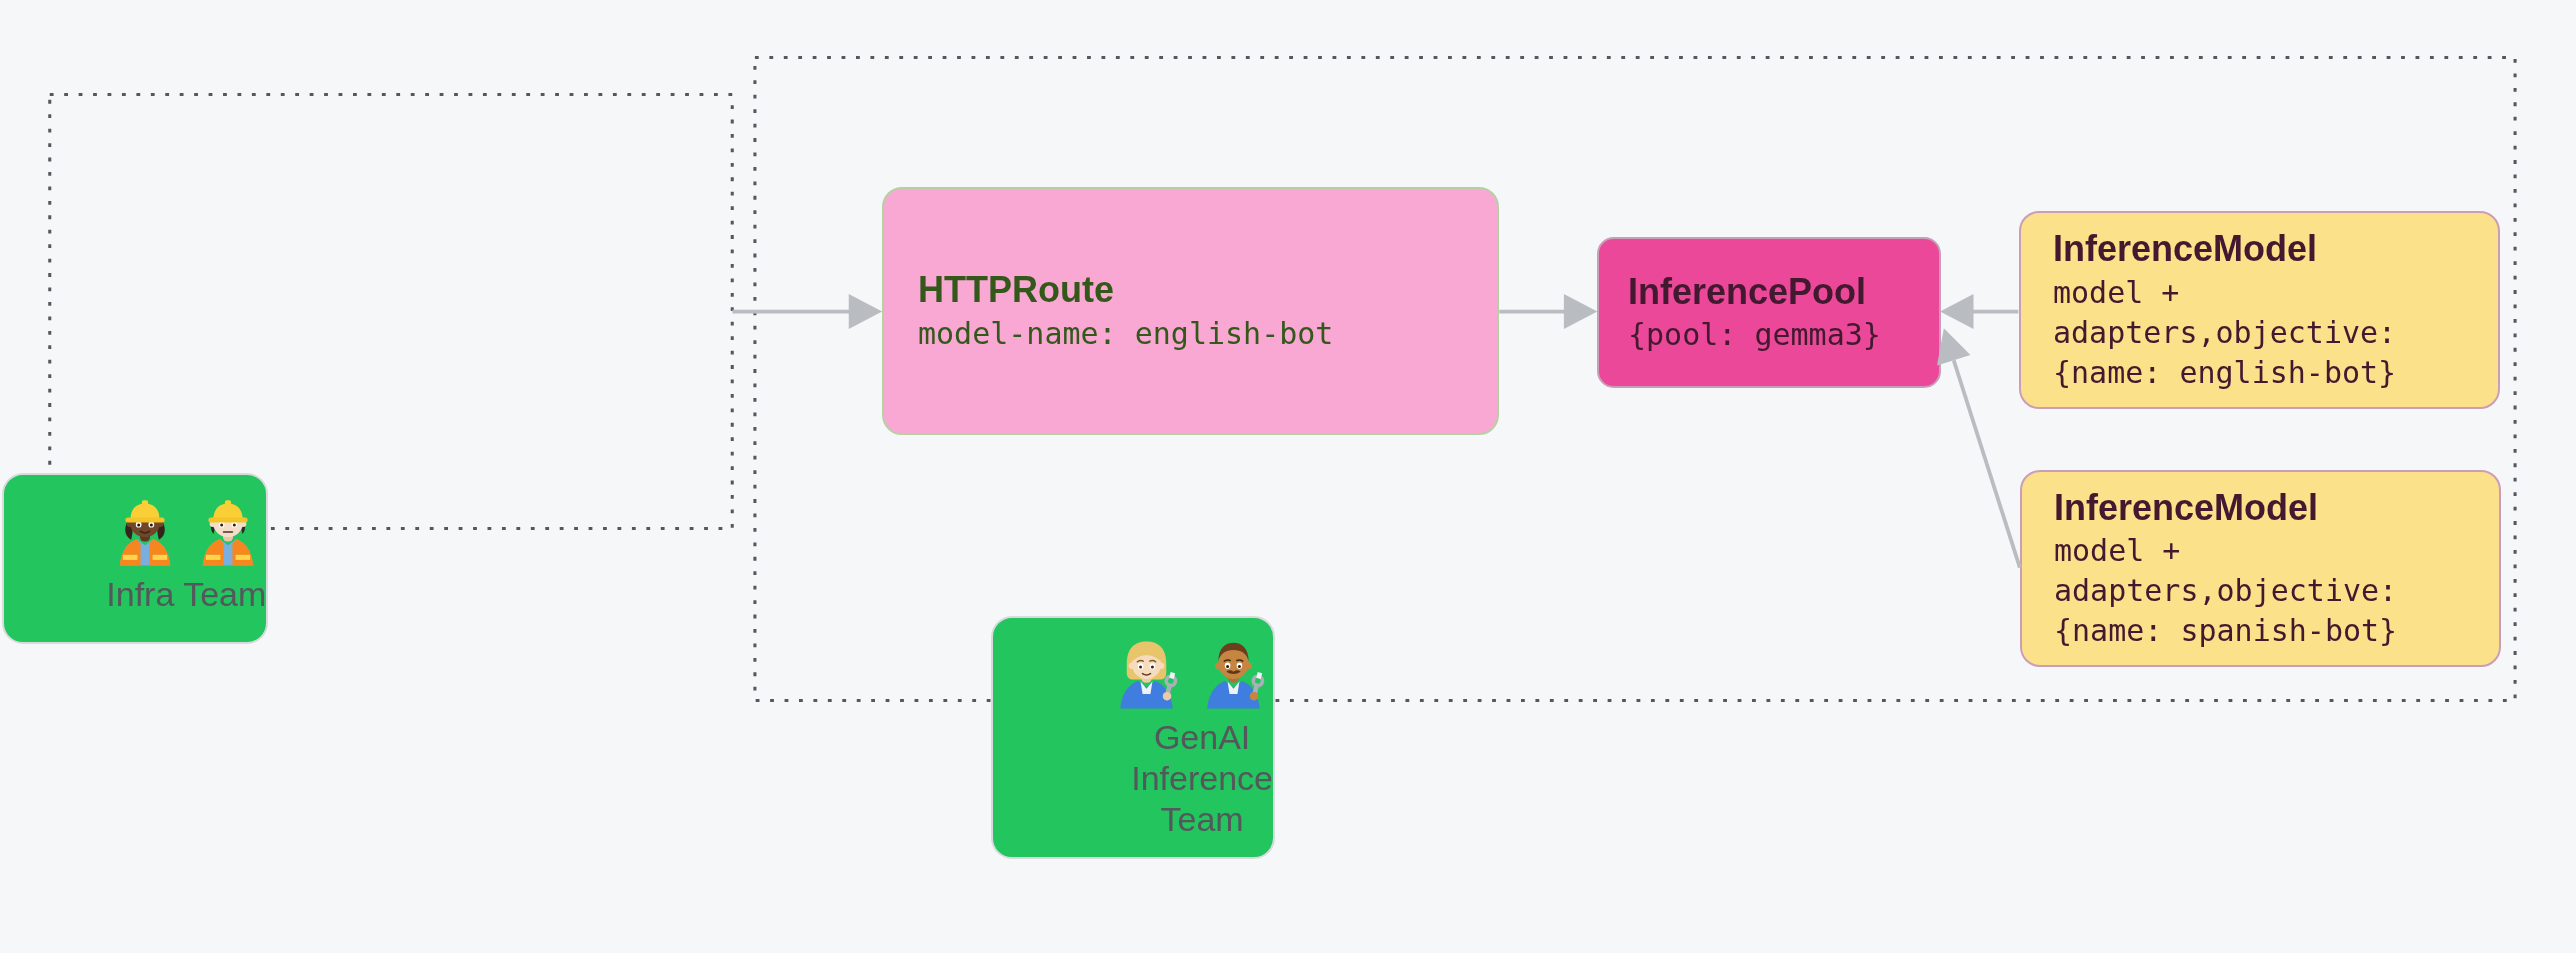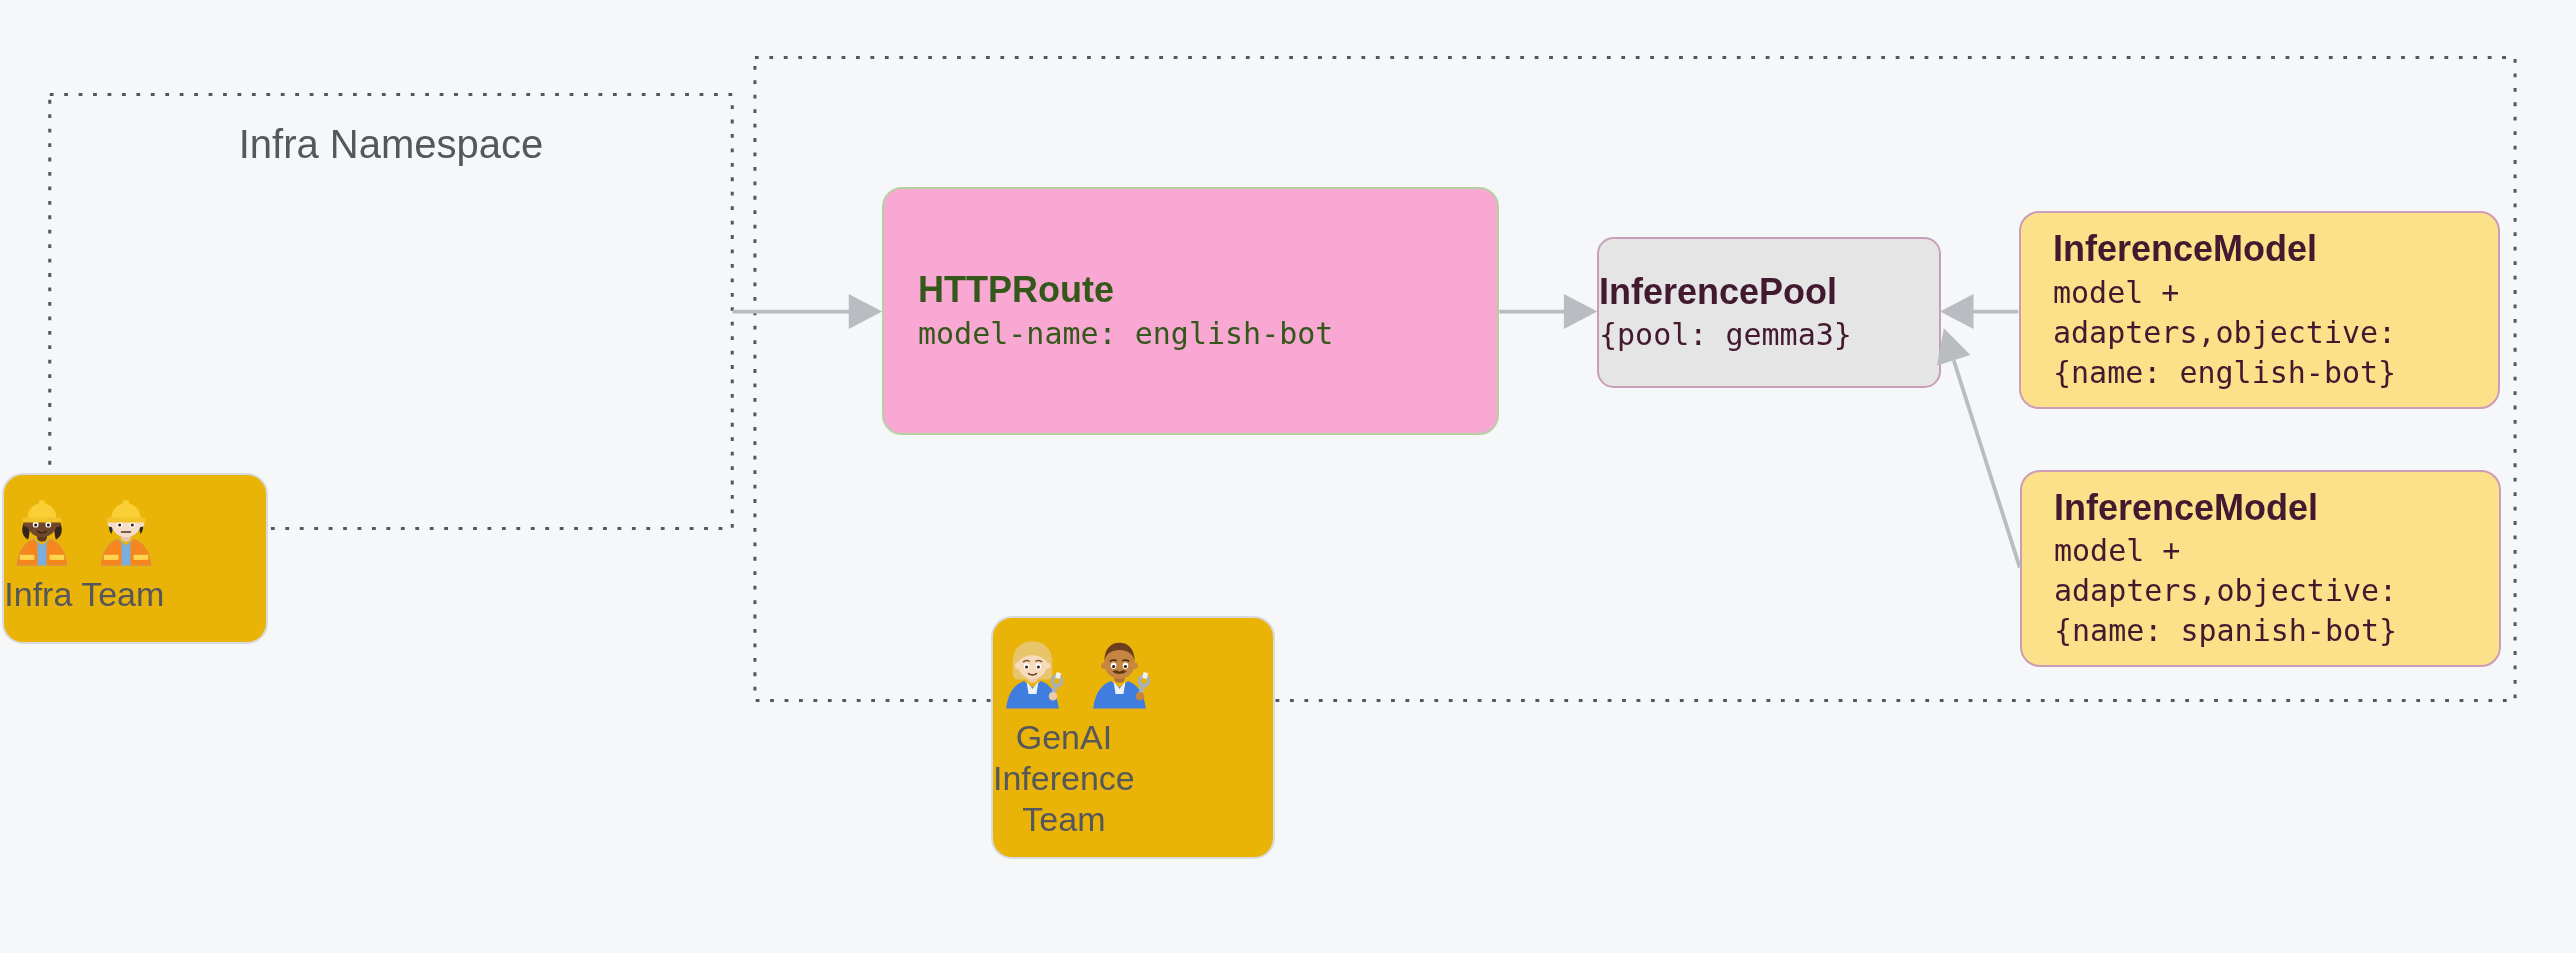--- a/index.html
+++ b/index.html
@@ -15,46 +15,45 @@
   .ns-genai .ns-title{top:29px;}
   
   .card{position:absolute;z-index:3;border-radius:20px;box-sizing:border-box;
         display:flex;flex-direction:column;justify-content:center;}
   .card .title{font-size:36px;font-weight:bold;line-height:44px;margin-bottom:1.5px;}
   .card .code{font-family:"DejaVu Sans Mono", monospace;font-size:30px;line-height:40px;white-space:pre;}
   .card-gateway{left:113px;top:209px;width:560px;height:234px;background:#cdd8f3;
         border:2.3px solid #a8bde9;padding-left:32px;color:#28497f;}
   .card-httproute{left:882px;top:187px;width:617px;height:248px;background:#f9a8d4;
         border:2.3px solid #b5d1a3;padding-left:34px;color:#33581a;}
-  .card-pool{left:1597px;top:237px;width:344px;height:151px;background:#e5e5e5;
-        border:2.3px solid #c79fb9;border-radius:16.7px;color:#431930;}
+  .card-pool{left:1597px;top:237px;width:344px;height:151px;background:#ec4899;
+        border:2.3px solid #c79fb9;border-radius:16.7px;padding-left:29px;color:#431930;}
   .card-model-en{left:2019px;top:211px;width:481px;height:198px;background:#fbe189;
         border:2.3px solid #cb9db7;padding-left:32px;color:#431930;}
   .card-model-es{left:2020px;top:470px;width:481px;height:197px;background:#fbe189;
         border:2.3px solid #cb9db7;padding-left:32px;color:#431930;}
   
-  .team{position:absolute;z-index:4;background:#eab308;border:2.3px solid #d8dadd;border-radius:21px;
-        box-sizing:border-box;display:flex;flex-direction:column;align-items:flex-start;color:#54575b;}
+  .team{position:absolute;z-index:4;background:#22c55e;border:2.3px solid #d8dadd;border-radius:21px;
+        box-sizing:border-box;display:flex;flex-direction:column;align-items:flex-end;color:#54575b;}
   .team-infra{left:2.3px;top:473px;width:266px;height:171px;padding-top:18px;}
   .team-genai{left:991px;top:616px;width:284px;height:243px;padding-top:15px;border-radius:21px;}
   .team .figures{display:flex;gap:7.6px;align-items:flex-end;}
   .team .label{font-size:34px;line-height:41px;text-align:center;margin-top:7.6px;}
   
   .arrows{position:absolute;left:0;top:0;z-index:5;pointer-events:none;}
 </style>
 </head>
 <body>
 
 <div class="canvas">
 
   <div class="ns ns-infra">
     <svg width="686" height="437" viewBox="0 0 902 575">
       <rect x="2" y="2" width="898" height="571" fill="none" stroke="#54575b" stroke-width="4" stroke-dasharray="5 14"></rect>
     </svg>
-    <div class="ns-title">Infra Namespace</div>
   </div>
 
   <div class="ns ns-genai">
     <svg width="1764" height="646" viewBox="0 0 2320 850">
       <rect x="2" y="2" width="2316" height="846" fill="none" stroke="#54575b" stroke-width="4" stroke-dasharray="5 14"></rect>
     </svg>
   </div>
 
 
   <div class="card card-httproute">

